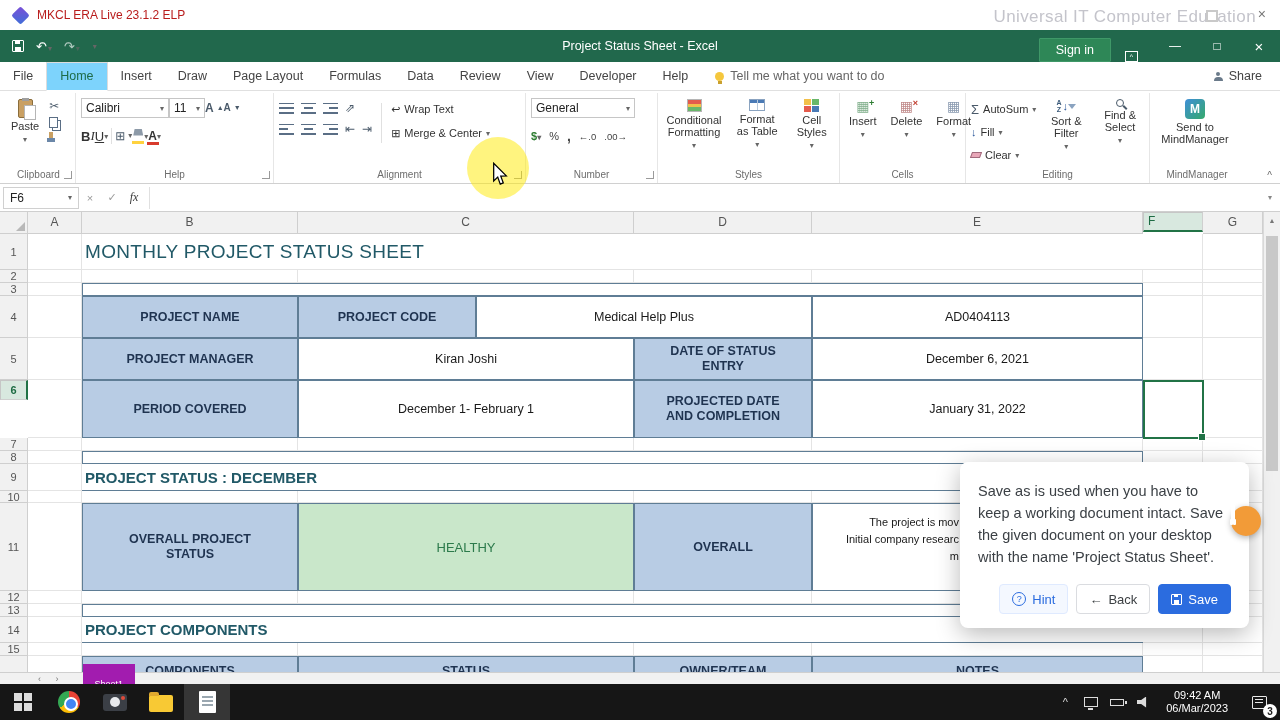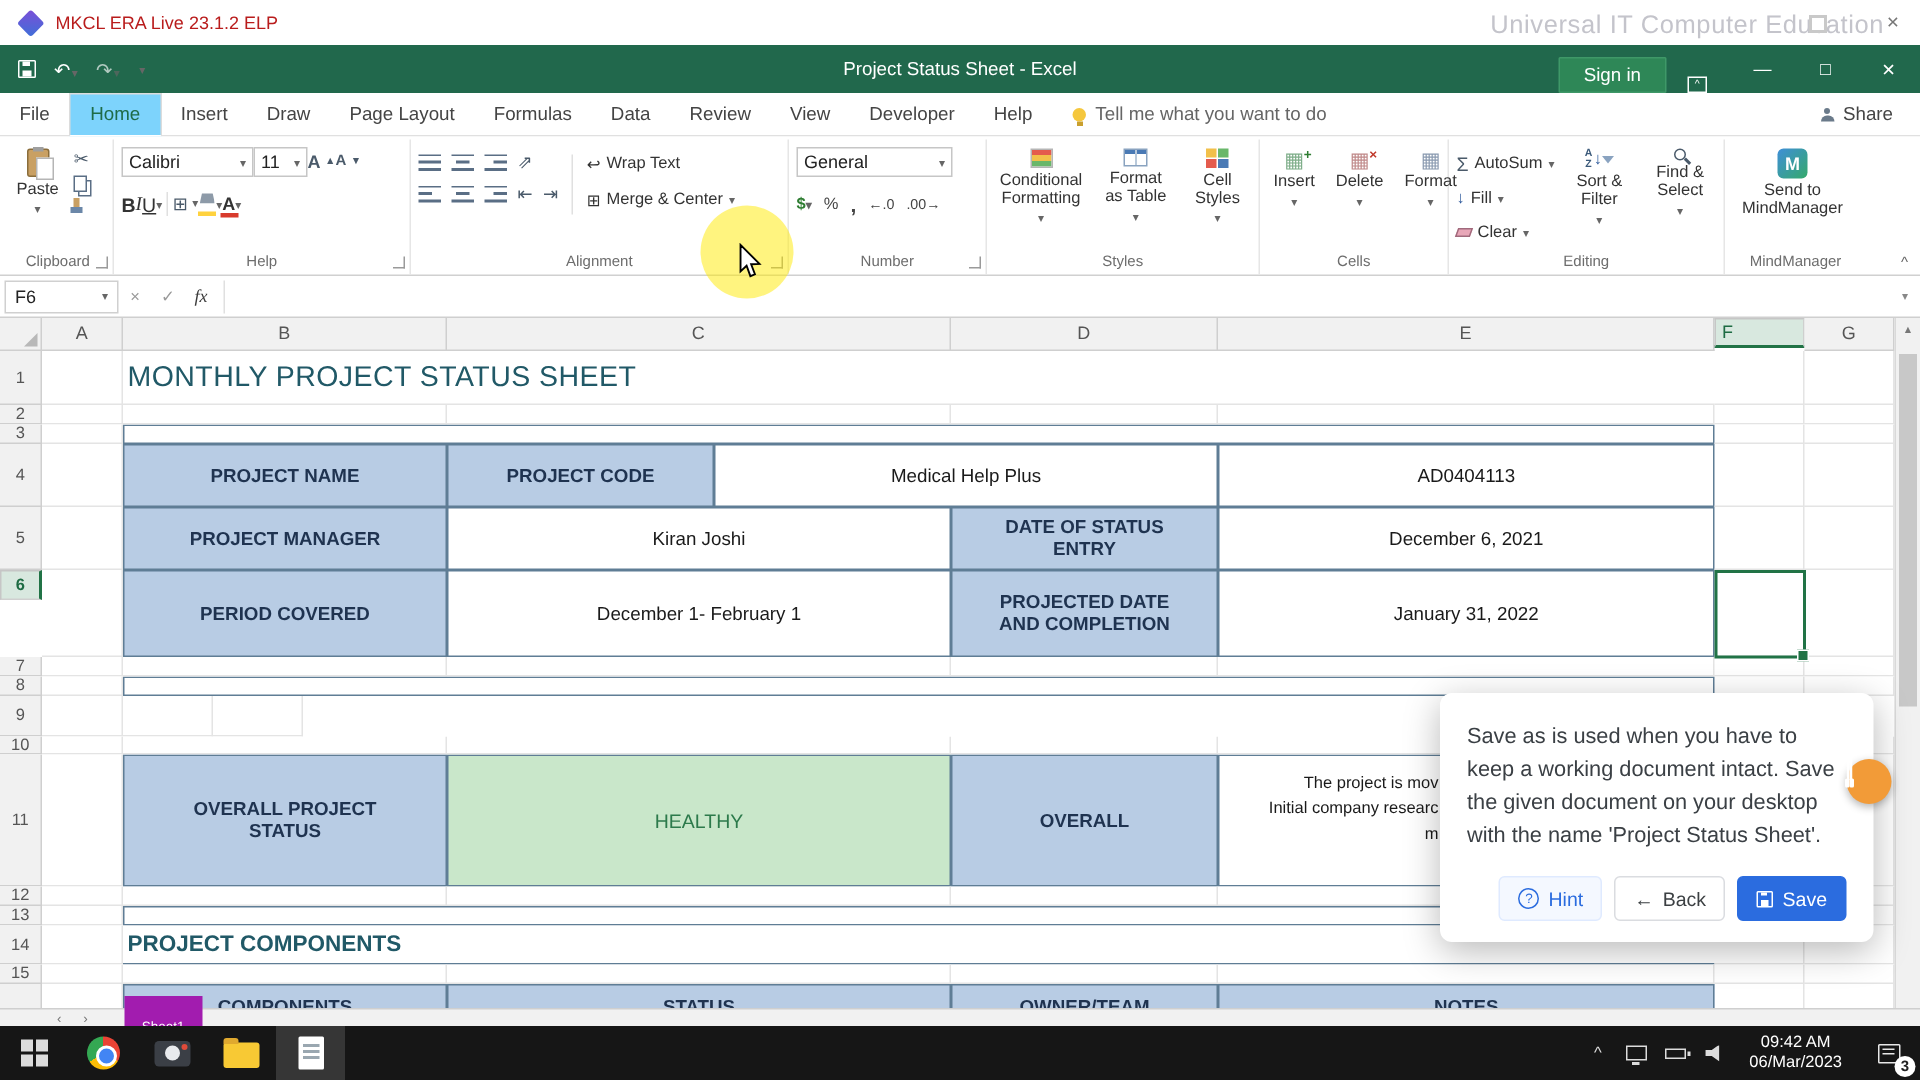--- a/index.html
+++ b/index.html
@@ -565,20 +565,21 @@
     <div class="rh">8</div>
     <div class="c wA"></div>
     <div class="c spanBE boxcell"></div>
     <div class="c wF"></div>
       <div class="c wG"></div>
   </div>
 
   <div class="r" style="height:27px">
     <div class="rh">9</div>
     <div class="c wA"></div>
+    <div class="c spanBE heading ul">PROJECT STATUS : DECEMBER</div>
     <div class="c wF"></div>
       <div class="c wG"></div>
   </div>
 
   <div class="r" style="height:12px">
     <div class="rh">10</div>
     <div class="c wA"></div>
       <div class="c wB"></div>
       <div class="c wC"></div>
       <div class="c wD"></div>

